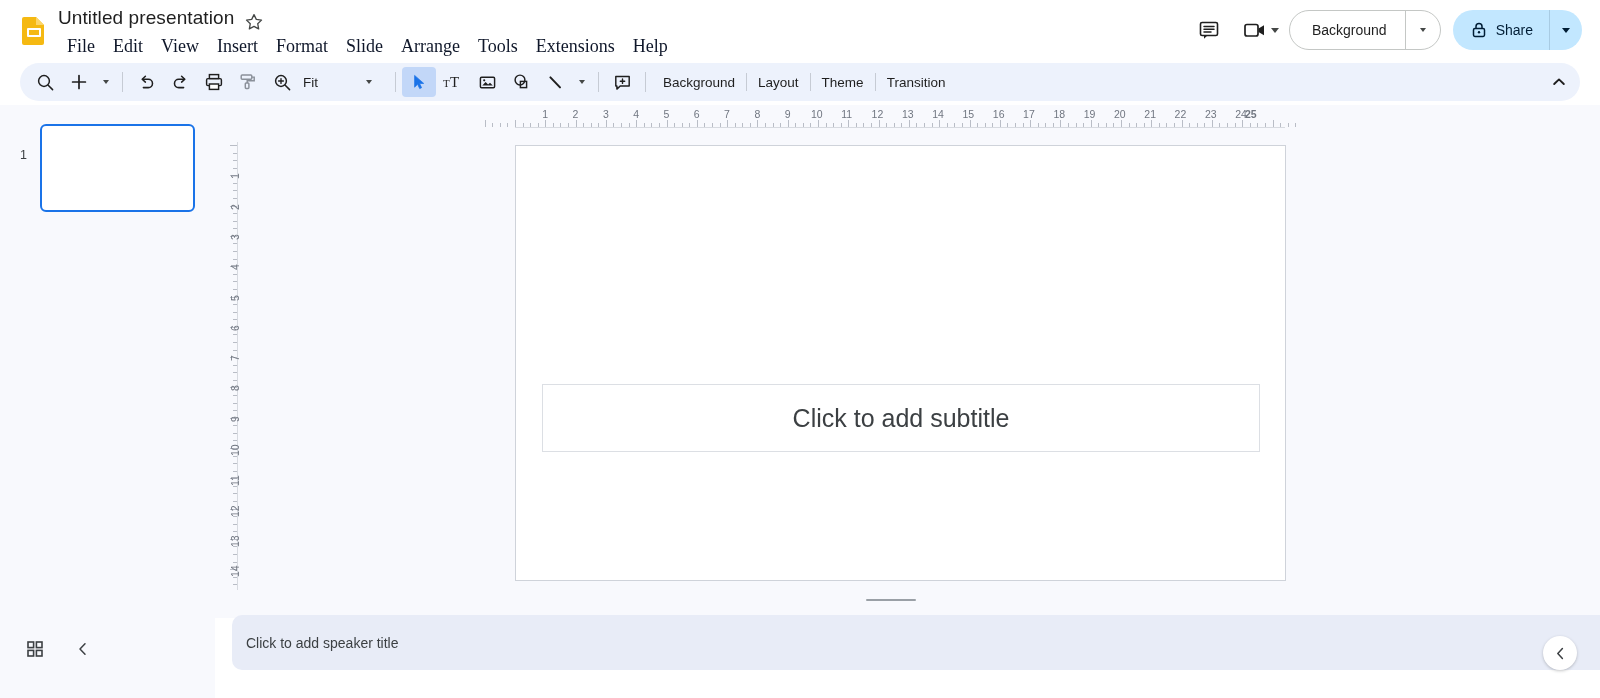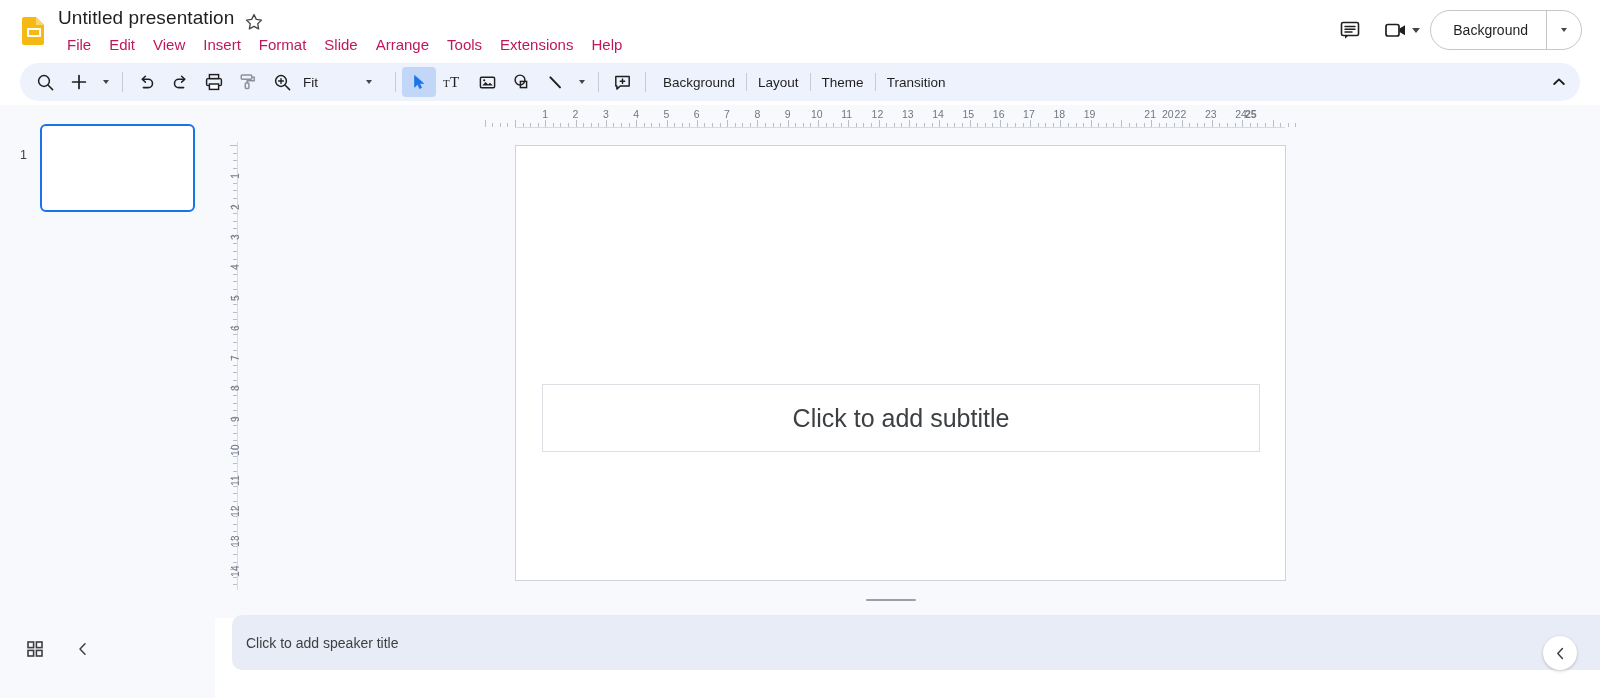--- a/index.html
+++ b/index.html
@@ -12,21 +12,21 @@
     -webkit-font-smoothing: antialiased;
   }
   #app { position: relative; width: 1600px; height: 698px; background:#ffffff; }
 
   
   .titlebar { position:absolute; left:0; top:0; width:1600px; height:60px; background:#ffffff; }
   .app-logo { position:absolute; left:20px; top:16px; width:28px; height:30px; }
   .doc-title { position:absolute; left:58px; top:7px; font-size:19px; color:#1f1f1f; letter-spacing:0.1px; white-space:nowrap; }
   .star-icon { position:absolute; left:244px; top:12px; width:20px; height:20px; cursor:pointer; }
   .menubar { position:absolute; left:58px; top:34px; display:flex; gap:0px; align-items:center; }
-  .menu-item { font-size:15px; color:#be185d; padding:2px 9px; border-radius:4px; cursor:pointer; white-space:nowrap; }
+  .menu-item { font-size:18px; color:#0f172a; padding:2px 9px; border-radius:4px; cursor:pointer; white-space:nowrap;font-family:Liberation Serif, serif; }
 
   .tb-right { position:absolute; right:0; top:0; height:60px; display:flex; align-items:center; }
   .icon-btn { width:40px; height:40px; border-radius:50%; display:flex; align-items:center; justify-content:center; cursor:pointer; }
   .meet-group { display:flex; align-items:center; cursor:pointer; }
   .caret { width:0;height:0;border-left:4px solid transparent;border-right:4px solid transparent;border-top:5px solid #444746; }
   .caret-sm { width:0;height:0;border-left:3.5px solid transparent;border-right:3.5px solid transparent;border-top:4.5px solid #444746; }
 
   .slideshow-split { display:flex; align-items:stretch; height:40px; border:1px solid #c4c7c5; border-radius:20px; overflow:hidden; margin-left:10px; }
   .slideshow-main { display:flex; align-items:center; padding:0 18px 0 22px; font-size:14px; color:#1f1f1f; cursor:pointer; }
   .split-div { width:1px; background:#c4c7c5; }
@@ -151,20 +151,36 @@
       <div class="slideshow-split">
         <div class="slideshow-main">
           <span>Background</span>
         </div>
         <div class="split-div"></div>
         <div class="slideshow-arrow">
           <span class="caret-sm"></span>
         </div>
       </div>
 
+      <div class="share-split">
+        <div class="share-main">
+          <span style="display:flex;">
+            <svg width="16" height="18" viewBox="0 0 16 18">
+              <rect x="2.5" y="7.5" width="11" height="8" rx="1.4" fill="none" stroke="#001d35" stroke-width="1.5"></rect>
+              <path d="M5 7.5 V5.4 a3 3 0 0 1 6 0 V7.5" fill="none" stroke="#001d35" stroke-width="1.5"></path>
+              <circle cx="8" cy="11.3" r="1.2" fill="#001d35"></circle>
+            </svg>
+          </span>
+          <span>Share</span>
+        </div>
+        <div class="share-div"></div>
+        <div class="share-arrow">
+          <span class="caret-dark"></span>
+        </div>
+      </div>
     </div>
   </div>
 
   <div class="toolbar-wrap">
     <div class="toolbar">
 
       <div class="tb-btn">
         <svg width="19" height="19" viewBox="0 0 19 19">
           <circle cx="8" cy="8" r="5.4" fill="none" stroke="#1f1f1f" stroke-width="1.5"></circle>
           <path d="M12.2 12.2 L16.6 16.6" stroke="#1f1f1f" stroke-width="1.5" stroke-linecap="round"></path>
@@ -421,21 +437,21 @@
         <div class="rnum" style="left: 838.4px; top: 0px;">18</div>
         <div class="tick" style="left: 875.7px; width: 1px; height: 7px; top: 12px;"></div>
         <div class="tick" style="left: 883.275px; width: 1px; height: 4px; top: 15px;"></div>
         <div class="tick" style="left: 890.85px; width: 1px; height: 4px; top: 15px;"></div>
         <div class="tick" style="left: 898.425px; width: 1px; height: 4px; top: 15px;"></div>
         <div class="rnum" style="left: 868.7px; top: 0px;">19</div>
         <div class="tick" style="left: 906px; width: 1px; height: 7px; top: 12px;"></div>
         <div class="tick" style="left: 913.575px; width: 1px; height: 4px; top: 15px;"></div>
         <div class="tick" style="left: 921.15px; width: 1px; height: 4px; top: 15px;"></div>
         <div class="tick" style="left: 928.725px; width: 1px; height: 4px; top: 15px;"></div>
-        <div class="rnum" style="left: 947px; top: 0px; text-align: center;">20</div>
+        <div class="rnum" style="left: 899px; top: 0px; text-align: center;">20</div>
         <div class="tick" style="left: 936.3px; width: 1px; height: 7px; top: 12px;"></div>
         <div class="tick" style="left: 943.875px; width: 1px; height: 4px; top: 15px;"></div>
         <div class="tick" style="left: 951.45px; width: 1px; height: 4px; top: 15px;"></div>
         <div class="tick" style="left: 959.025px; width: 1px; height: 4px; top: 15px;"></div>
         <div class="rnum" style="left: 929.3px; top: 0px;">21</div>
         <div class="tick" style="left: 966.6px; width: 1px; height: 7px; top: 12px;"></div>
         <div class="tick" style="left: 974.175px; width: 1px; height: 4px; top: 15px;"></div>
         <div class="tick" style="left: 981.75px; width: 1px; height: 4px; top: 15px;"></div>
         <div class="tick" style="left: 989.325px; width: 1px; height: 4px; top: 15px;"></div>
         <div class="rnum" style="left: 959.6px; top: 0px;">22</div>

